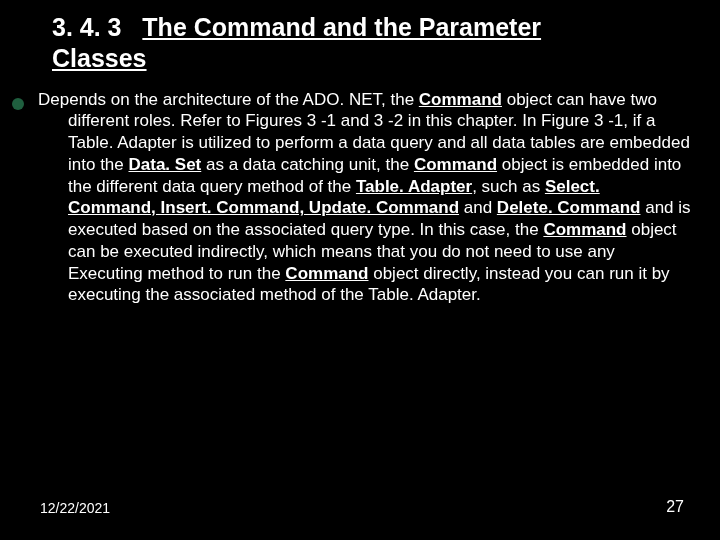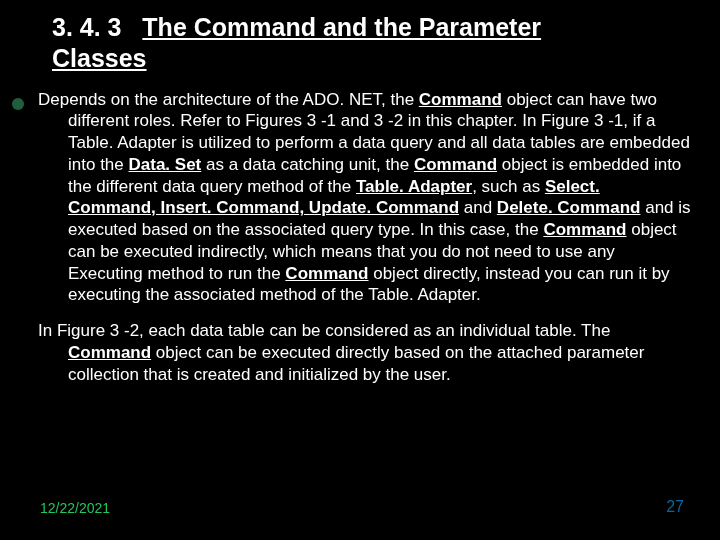--- a/index.html
+++ b/index.html
@@ -46,44 +46,43 @@
     width: 12px;
     height: 12px;
     border-radius: 50%;
     background: #1f5f3f;
   }
   .footer-date {
     position: absolute;
     left: 40px;
     bottom: 24px;
     font-size: 14px;
-    color: #22c55e;
+    color: #ffffff;
   }
   .footer-page {
     position: absolute;
     right: 36px;
     bottom: 24px;
     font-size: 16px;
-    color: #0369a1;
+    color: #ffffff;
   }
 </style>
 </head>
 <body>
 
 <div class="slide">
 
   <div class="bullet"></div>
 
   <h1 class="heading">
     <span>3. 4. 3</span>&nbsp;&nbsp;&nbsp;<span class="u">The Command and the Parameter Classes</span>
   </h1>
 
   <div class="body">
 
     <p class="para"><span>Depends on the architecture of the ADO. NET, the </span><span class="b">Command</span><span> object can have two different roles. Refer to Figures 3 -1 and 3 -2 in this chapter. In Figure 3 -1, if  a </span><span class="u">Table. Adapter</span><span> is utilized to perform a data query and all data tables are embedded into the </span><span class="b">Data. Set</span><span> as a data catching unit, the </span><span class="b">Command</span><span> object is embedded into the different data query method of the </span><span class="b u">Table. Adapter</span><span>, such as </span><span class="b">Select. Command, Insert. Command, Update. Command</span><span> and </span><span class="b">Delete. Command</span><span> and is executed based on the associated query type. In this case, the </span><span class="b">Command</span><span> object can be executed indirectly, which means that you do not need to use any Executing method to run the </span><span class="b">Command</span><span> object directly, instead you can run it by executing the associated method of the </span><span class="u">Table. Adapter</span><span>. </span></p>
 
-    <p class="para"><span> In Figure 3 -2, each data table can be considered as an individual table. The </span><span class="b">Command</span><span> object can be executed directly based on the attached parameter collection that is created and initialized by the user. </span></p>
 
   </div>
 
   <div class="footer-date">12/22/2021</div>
   <div class="footer-page">27</div>
 </div>
 
 </body></html>

